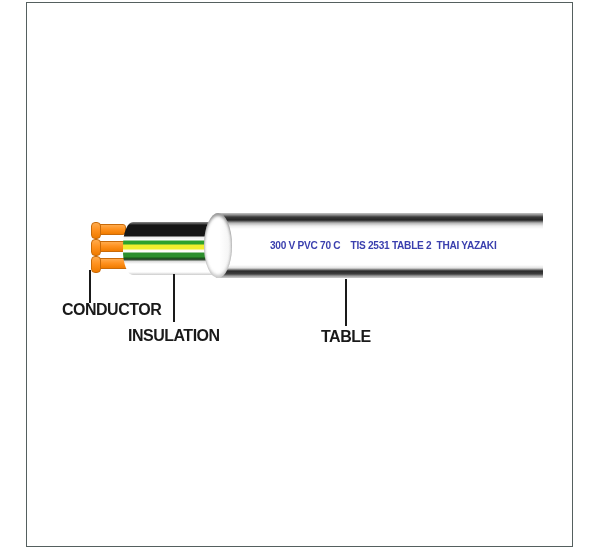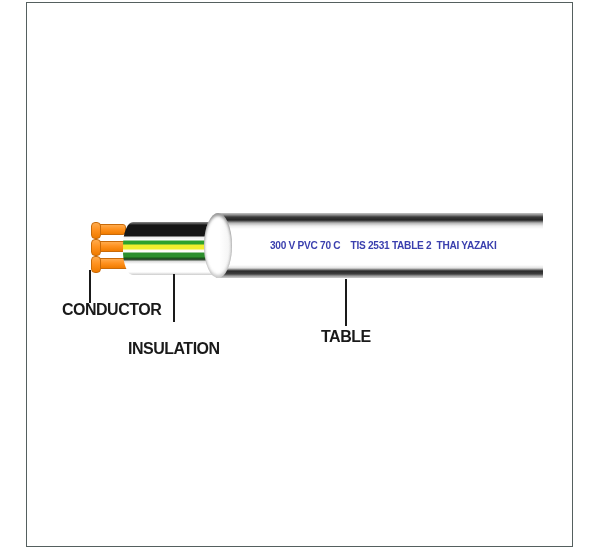--- a/index.html
+++ b/index.html
@@ -121,21 +121,21 @@
   .part-label {
     position: absolute;
     color: #1a1a1a;
     font-size: 16px;
     font-weight: bold;
     letter-spacing: -0.5px;
     z-index: 6;
     white-space: nowrap;
   }
   #label-conductor  { left: 50px;  top: 301px; margin-left: 12px; }
-  #label-insulation { left: 128px; top: 327px; margin-top: 13px; }
+  #label-insulation { left: 128px; top: 327px; }
   #label-sheath     { left: 321px; top: 328px; }
 </style>
 </head>
 <body>
 
 <div id="stage">
   <div class="frame"></div>
 
   <div class="pin" id="pin1">
     <div class="pin-head"></div>

